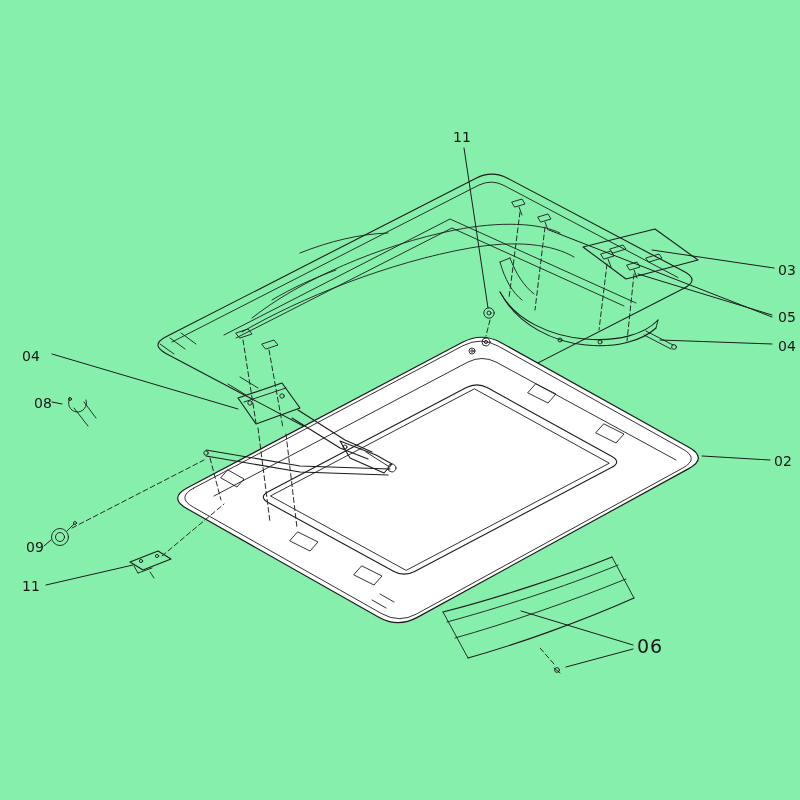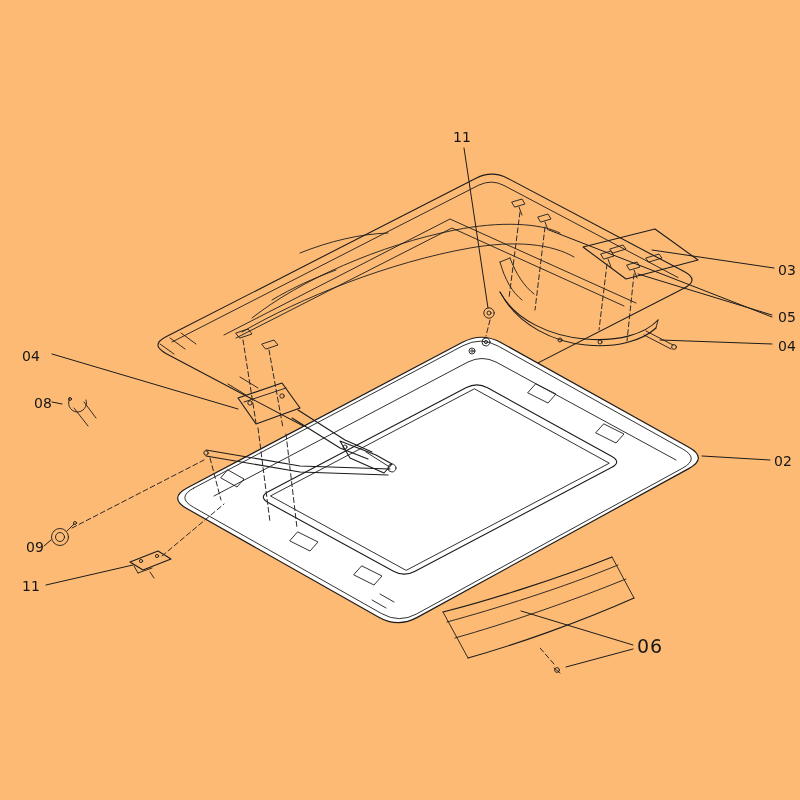--- a/index.html
+++ b/index.html
@@ -1,16 +1,16 @@
 <!DOCTYPE html>
 <html><head>
 <meta charset="utf-8">
 <style>
   html,body{margin:0;padding:0;background:#ffffff;}
-  .stage{position:relative;width:800px;height:800px;background:#fdba74;overflow:hidden;}
+  .stage{position:relative;width:800px;height:800px;background:#86efac;overflow:hidden;}
   svg{display:block;}
   text{font-family:"DejaVu Sans","Liberation Sans",sans-serif;font-size:14px;fill:#161616;}
   text.big{font-size:19px;letter-spacing:1px;}
   .ln{fill:none;stroke:#1c1c1c;stroke-width:1.1;stroke-linecap:round;stroke-linejoin:round;}
   .thin{fill:none;stroke:#1c1c1c;stroke-width:0.9;stroke-linecap:round;stroke-linejoin:round;}
   .wfill{fill:#ffffff;stroke:#1c1c1c;stroke-width:1.2;stroke-linejoin:round;}
   .dash{fill:none;stroke:#2a2a2a;stroke-width:1;stroke-dasharray:5 3;stroke-linecap:round;}
   .leader{fill:none;stroke:#1c1c1c;stroke-width:1;stroke-linecap:round;}
 </style>
 </head>

